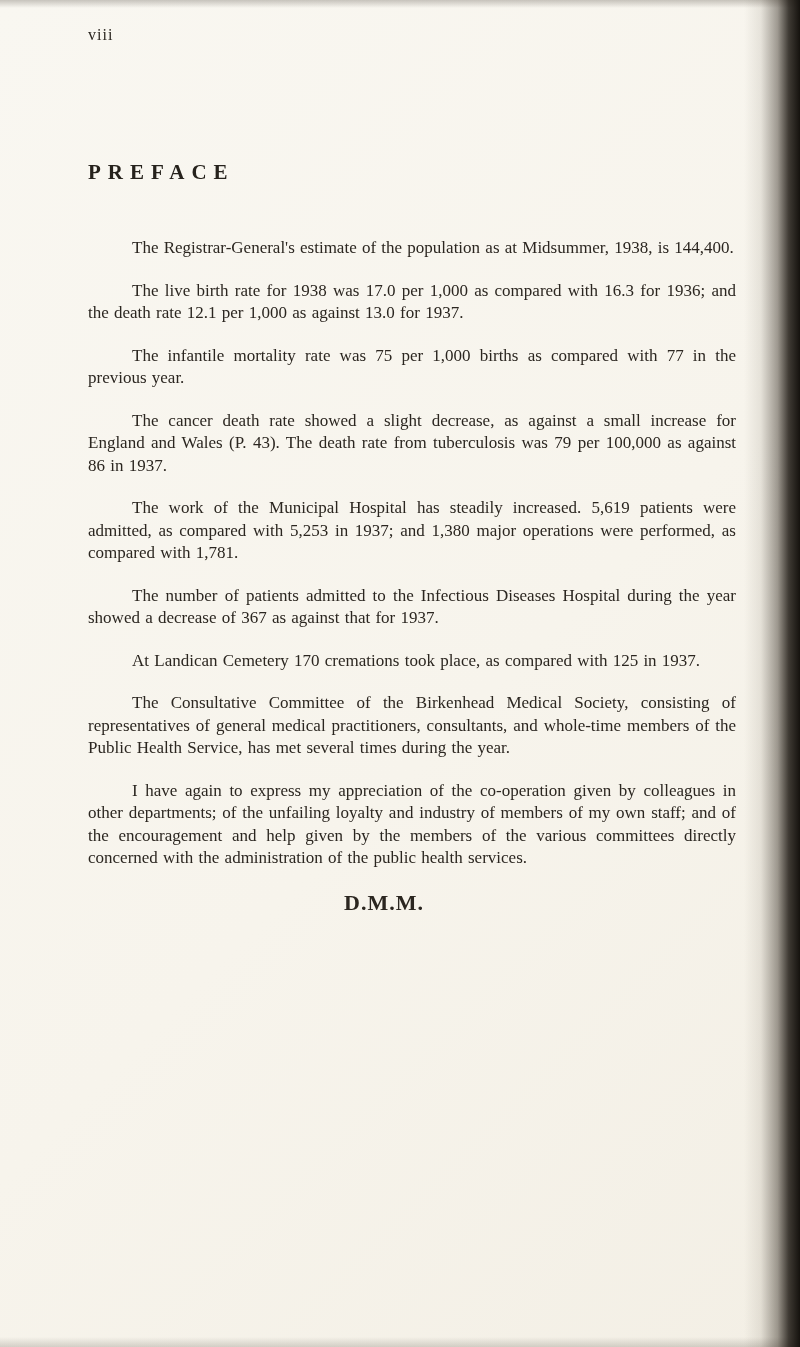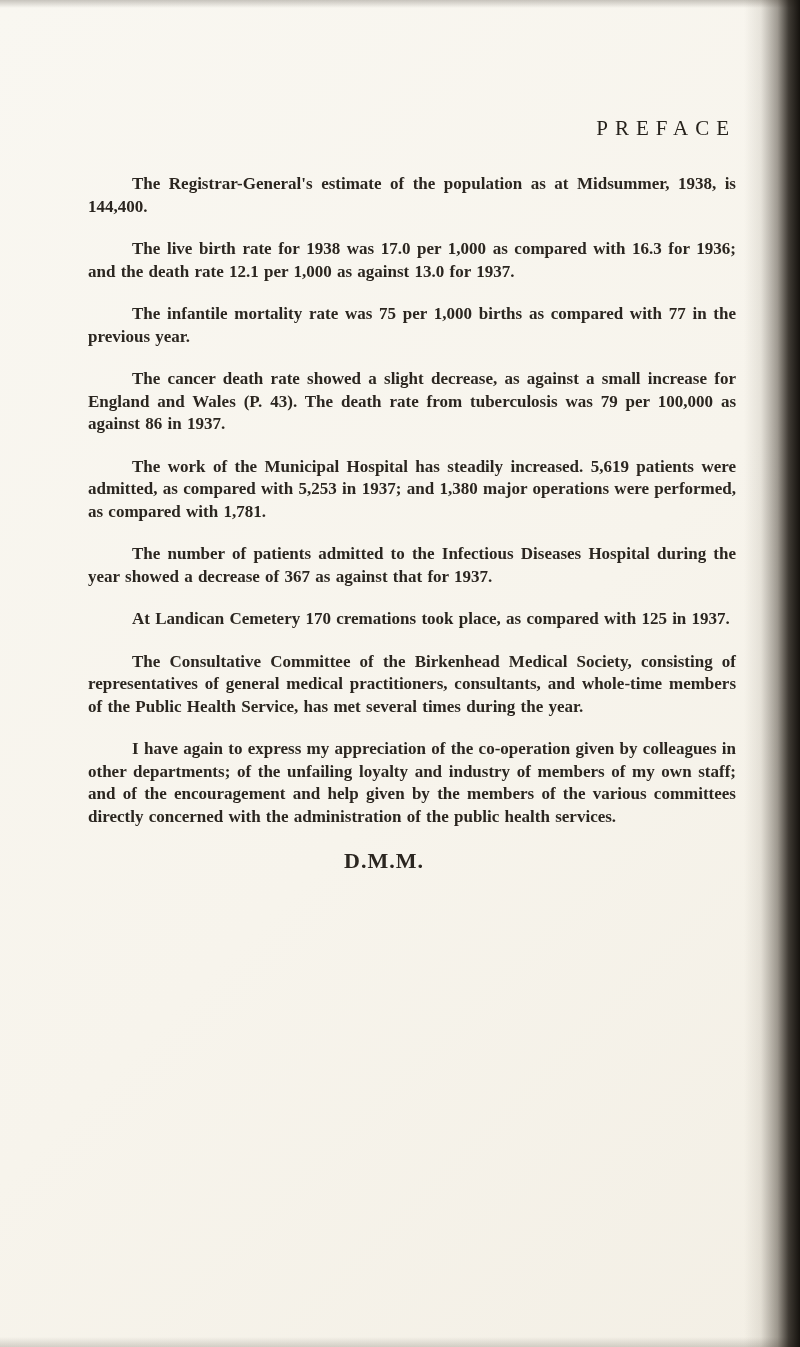--- a/index.html
+++ b/index.html
@@ -49,29 +49,28 @@
     top: 0;
     width: 648px;
   }
   .pagenum {
     margin-top: 26px;
     font-size: 16px;
     letter-spacing: 1px;
   }
   .title {
     margin: 116px 0 0 0;
-    text-align: right;
+    text-align: left;
     font-size: 21px;
-    font-weight: normal;
+    font-weight: bold;
     letter-spacing: 7px;
     color: #26221c;
   }
   .body-text {
-    margin-top: 32px;
-    font-weight: bold;
+    margin-top: 52px;
   }
   p.para {
     margin: 0 0 20px 0;
     font-size: 17px;
     line-height: 22.5px;
     text-align: justify;
     text-indent: 44px;
     word-spacing: 1px;
   }
   .signature {
@@ -81,20 +80,21 @@
     font-size: 22px;
     letter-spacing: 1px;
     font-weight: bold;
   }
 </style>
 </head>
 <body>
 
 <div class="scan-page">
   <div class="content">
+    <div class="pagenum">viii</div>
     <h1 class="title">PREFACE</h1>
     <div class="body-text">
       <p class="para">The Registrar-General's estimate of the population as at Midsummer, 1938, is 144,400.</p>
       <p class="para">The live birth rate for 1938 was 17.0 per 1,000 as compared with 16.3 for 1936; and the death rate 12.1 per 1,000 as against 13.0 for 1937.</p>
       <p class="para">The infantile mortality rate was 75 per 1,000 births as compared with 77 in the previous year.</p>
       <p class="para">The cancer death rate showed a slight decrease, as against a small increase for England and Wales (P. 43). The death rate from tuberculosis was 79 per 100,000 as against 86 in 1937.</p>
       <p class="para">The work of the Municipal Hospital has steadily increased. 5,619 patients were admitted, as compared with 5,253 in 1937; and 1,380 major operations were performed, as compared with 1,781.</p>
       <p class="para">The number of patients admitted to the Infectious Diseases Hospital during the year showed a decrease of 367 as against that for 1937.</p>
       <p class="para">At Landican Cemetery 170 cremations took place, as compared with 125 in 1937.</p>
       <p class="para">The Consultative Committee of the Birkenhead Medical Society, consisting of representatives of general medical practitioners, consultants, and whole-time members of the Public Health Service, has met several times during the year.</p>

